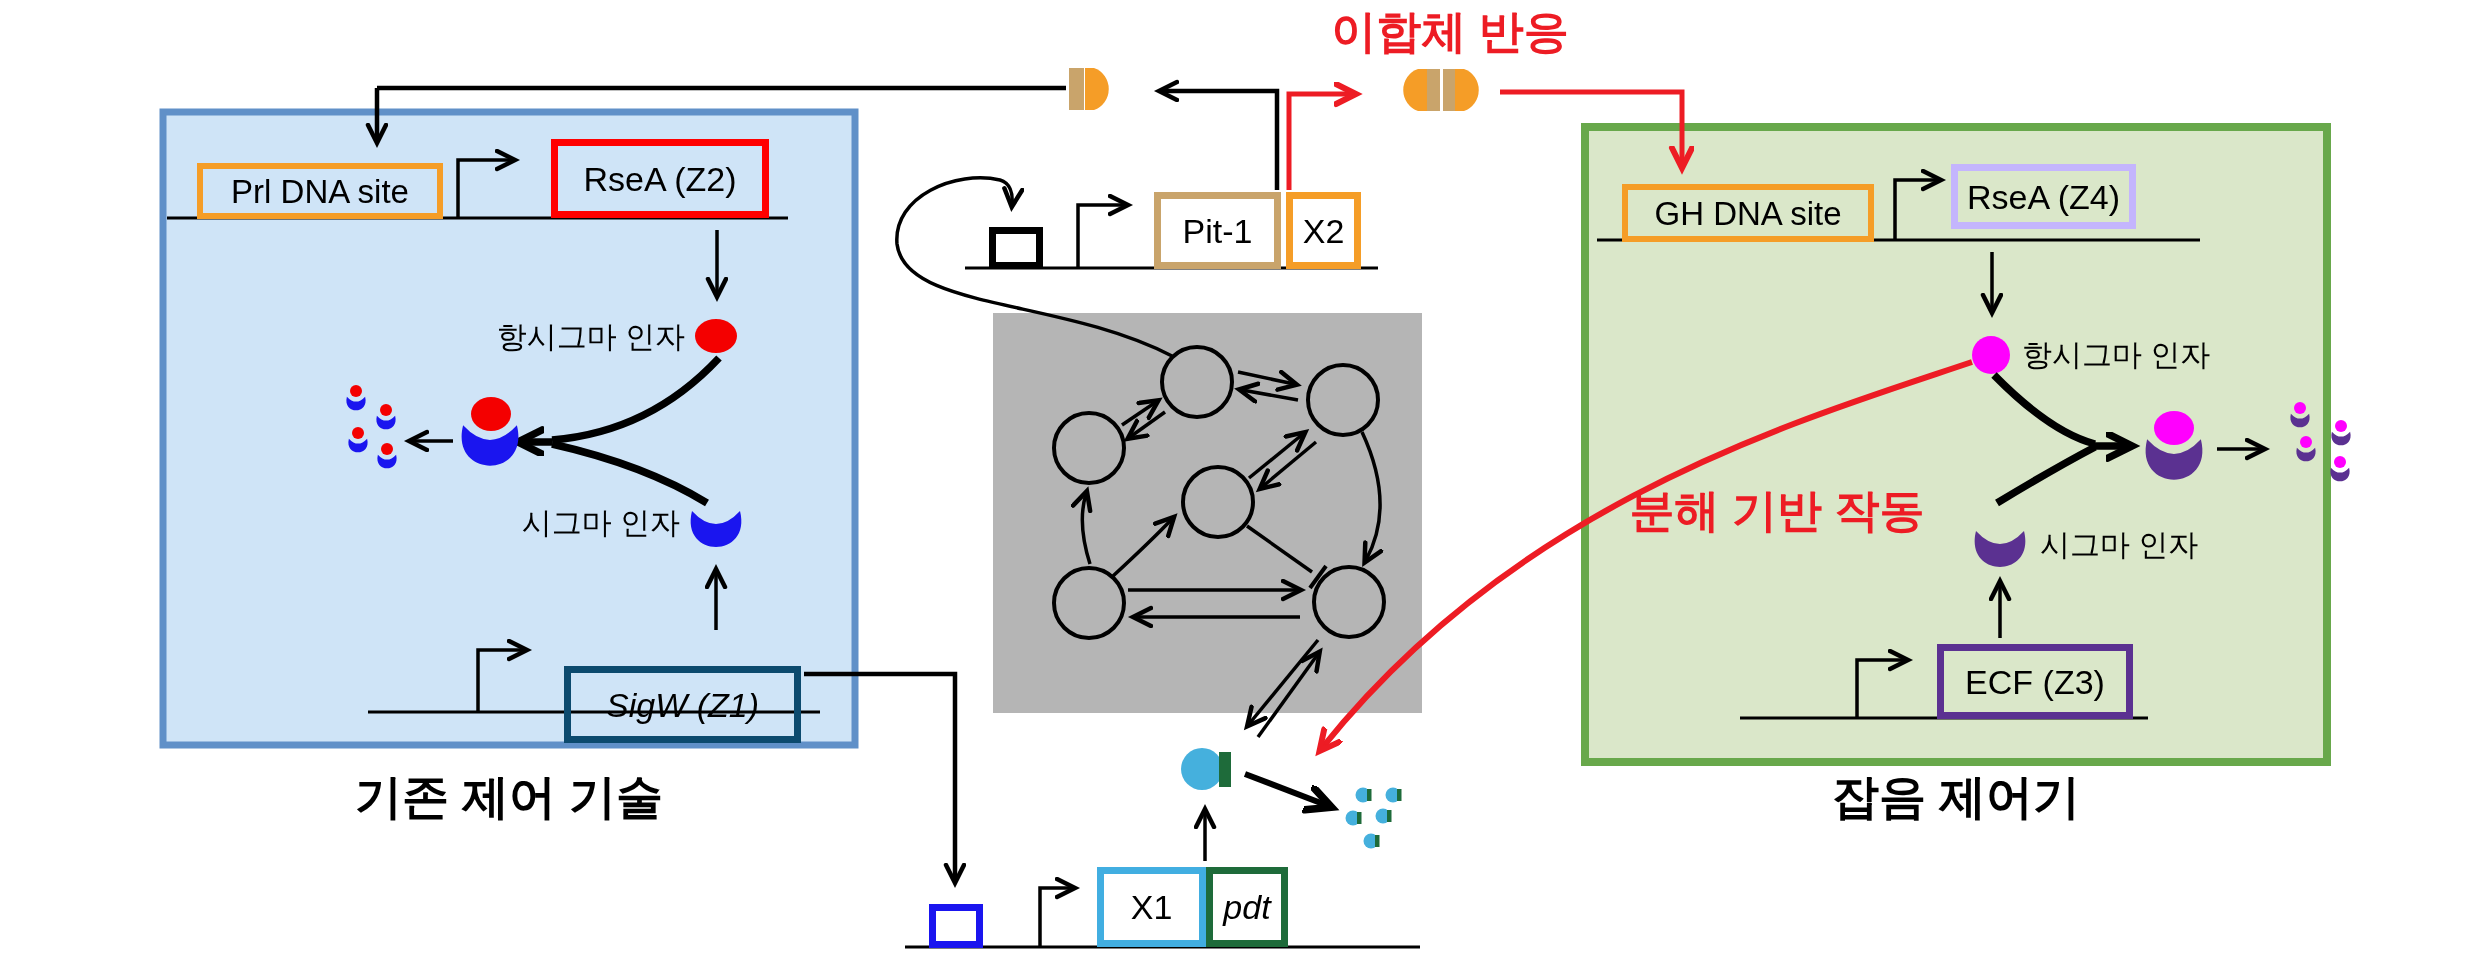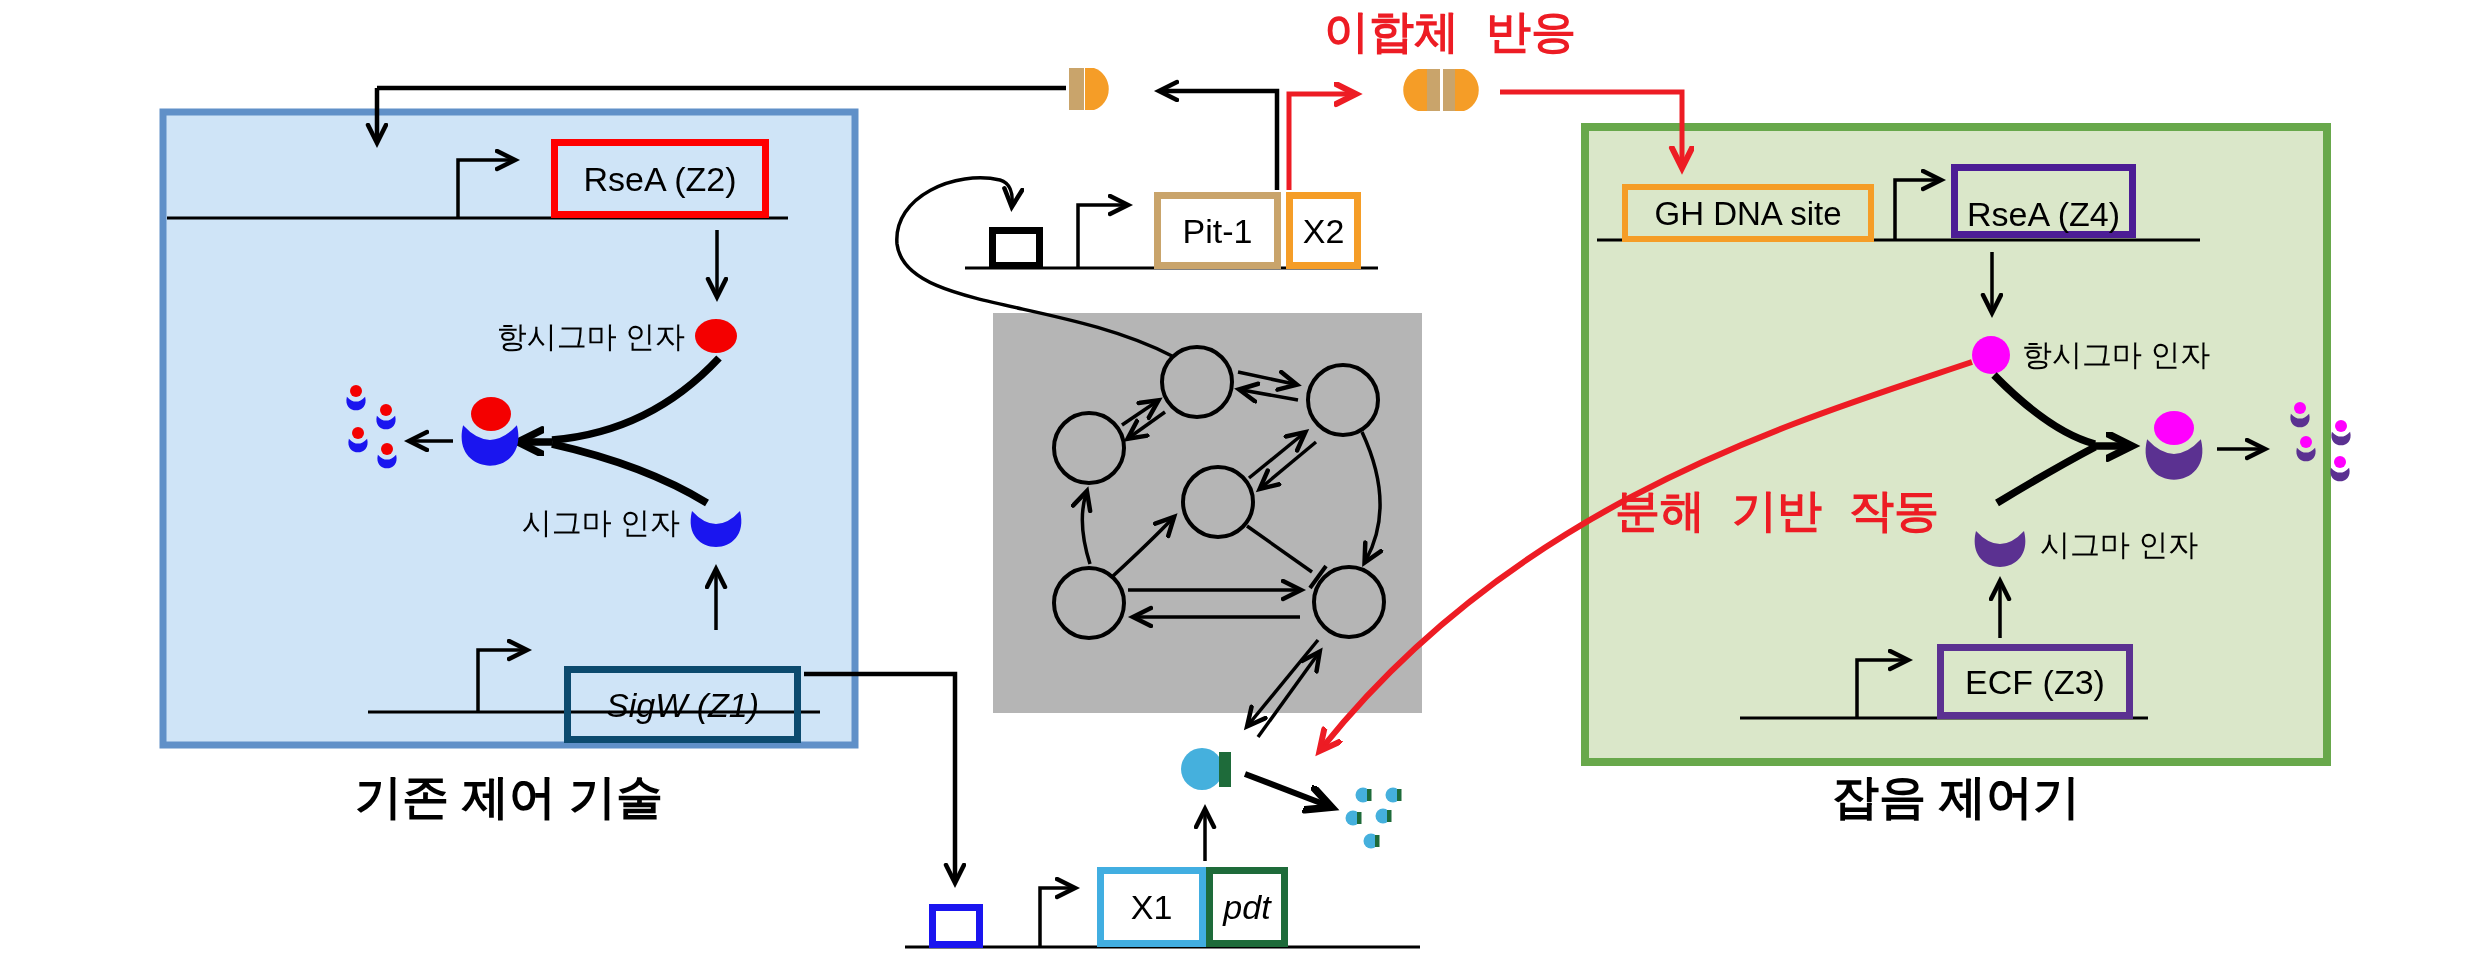--- a/index.html
+++ b/index.html
@@ -3,21 +3,21 @@
 <meta charset="utf-8">
 <style>
   html,body{margin:0;padding:0;background:#fff;}
   #stage{position:relative;width:2481px;height:961px;background:#ffffff;overflow:hidden;
          font-family:"Liberation Sans", sans-serif;}
   #art{position:absolute;left:0;top:0;z-index:1;}
   .genebox{position:absolute;z-index:3;box-sizing:border-box;display:flex;align-items:center;
            justify-content:center;font-size:34px;color:#000;background:transparent;line-height:1;}
   .lbl{position:absolute;z-index:3;color:#000;font-size:30px;line-height:1.15;white-space:nowrap;}
   .caption{position:absolute;z-index:3;font-size:47px;font-weight:bold;color:#000;text-align:center;}
-  .redlbl{position:absolute;z-index:3;font-size:45px;font-weight:bold;color:#ed1c24;text-align:center;white-space:nowrap;font-family:Liberation Mono, monospace;}
+  .redlbl{position:absolute;z-index:3;font-size:45px;font-weight:bold;color:#ed1c24;text-align:center;white-space:nowrap;}
   .sq{position:absolute;z-index:3;box-sizing:border-box;background:transparent;}
 </style>
 </head>
 <body>
 
 <div id="stage">
 
 <svg id="art" width="2481" height="961" viewBox="0 0 2481 961">
   <defs>
     <marker id="ab" markerUnits="userSpaceOnUse" markerWidth="30" markerHeight="30" refX="17" refY="11" orient="auto">
@@ -206,20 +206,23 @@
           <circle r="7.5" fill="#45b0dd"></circle>
           <rect x="4" y="-6" width="4.5" height="12" fill="#1e6b3a"></rect>
         </g>
     <g transform="translate(1371,841)">
           <circle r="7.5" fill="#45b0dd"></circle>
           <rect x="4" y="-6" width="4.5" height="12" fill="#1e6b3a"></rect>
         </g>
   </g>
 </svg>
 
+<div class="genebox" style="left:197px;top:163px;width:246px;height:56px;border:6px solid #f59d27;font-size:33px;">
+      <span>Prl DNA site</span>
+    </div>
 <div class="genebox" style="left:551px;top:139px;width:218px;height:79px;border:7px solid #ff0000;">
       <span>RseA (Z2)</span>
     </div>
 <div class="genebox" style="left:564px;top:666px;width:237px;height:77px;border:7px solid #0c4a6e;font-style:italic;">
       <span>SigW (Z1)</span>
     </div>
 
 <div class="genebox" style="left:1154px;top:192px;width:127px;height:77px;border:7px solid #c9a46b;">
       <span>Pit-1</span>
     </div>
@@ -232,21 +235,21 @@
 <div class="genebox" style="left:1097px;top:867px;width:109px;height:80px;border:7px solid #41aee1;">
       <span>X1</span>
     </div>
 <div class="genebox" style="left:1206px;top:867px;width:82px;height:80px;border:7px solid #1e6b3a;font-style:italic;">
       <span>pdt</span>
     </div>
 
 <div class="genebox" style="left:1622px;top:184px;width:252px;height:58px;border:6px solid #f59d27;font-size:33px;">
       <span>GH DNA site</span>
     </div>
-<div class="genebox" style="left:1951px;top:164px;width:185px;height:74px;border:7px solid #4c1d95;align-items:flex-end;">
+<div class="genebox" style="left:1951px;top:164px;width:185px;height:65px;border:7px solid #c4b5fd;">
       <span>RseA (Z4)</span>
     </div>
 <div class="genebox" style="left:1937px;top:644px;width:196px;height:75px;border:7px solid #5b3191;">
       <span>ECF (Z3)</span>
     </div>
 
 <div class="redlbl" style="left:1285px;top:2px;width:330px;">이합체 반응</div>
 <div class="redlbl" style="left:1612px;top:481px;width:330px;">분해 기반 작동</div>
 
 <div class="lbl" style="left:480px;top:320px;width:205px;text-align:right;">항시그마 인자</div>

